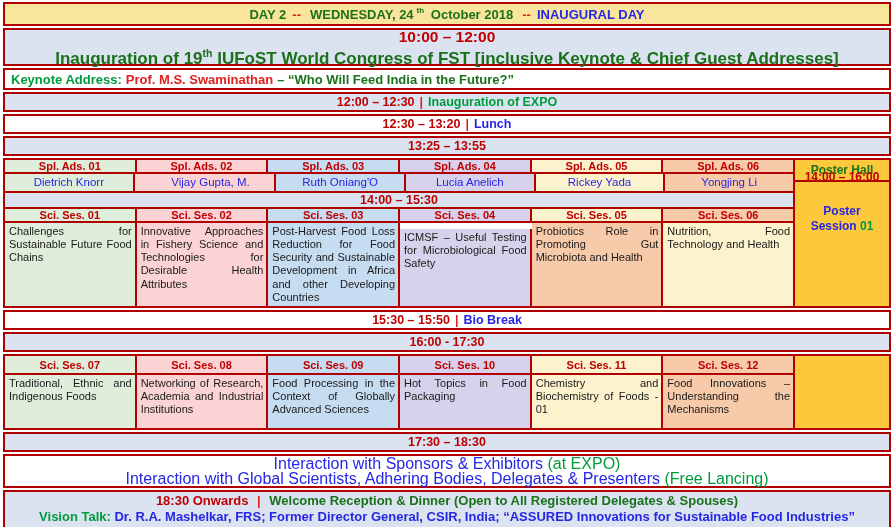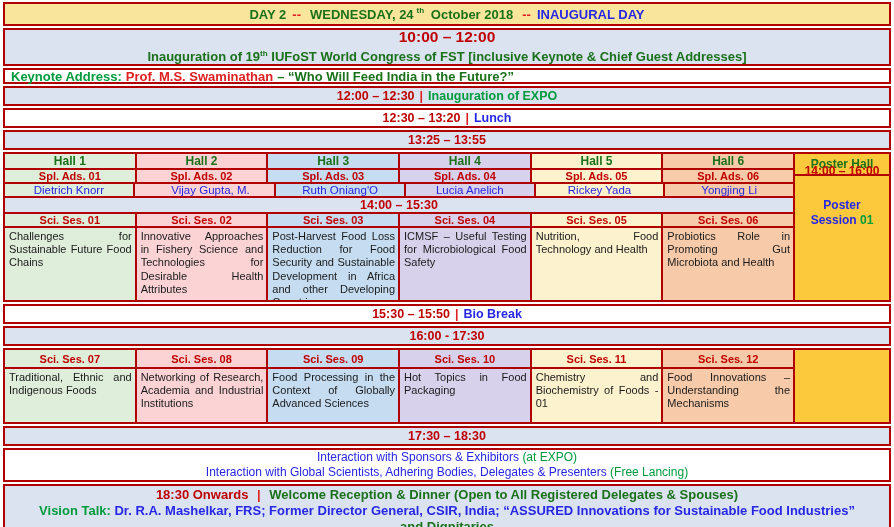--- a/index.html
+++ b/index.html
@@ -14,22 +14,22 @@
   .tm{color:var(--time);font-weight:bold;}
   .rd{color:var(--red);font-weight:bold;}
   .dg{color:var(--dgreen);font-weight:bold;}
   .gn{color:var(--green);font-weight:bold;}
   .bl{color:var(--blue);font-weight:bold;}
   sup{font-size:0.62em;font-weight:bold;}
   .banner{background:var(--banner);font-size:13px;height:24px;}
   .banner span{margin:0 3px;}
   .inaug{background:var(--bgblue);display:flex;flex-direction:column;justify-content:center;text-align:center;height:38px;padding:0 0;}
   .inaug .t1{font-size:15.5px;line-height:17px;}
-  .inaug .t2{font-size:13px;line-height:17px;}
-  .keynote{background:#fff;display:flex;align-items:center;font-size:13px;height:16px;padding-left:6px;}
+  .inaug .t2{font-size:17px;line-height:17px;}
+  .keynote{background:#fff;display:flex;align-items:center;font-size:13px;height:22px;padding-left:6px;}
   .keynote span{margin-right:4px;}
   .timebar{font-size:12.5px;height:20px;}
   .white{background:#fff;}
   .blue-bg{background:var(--bgblue);}
   .pipe{margin:0 5px;}
   
   .grid{display:flex;overflow:hidden;}
   .g1{flex:1;min-height:150px;}
   .halls{flex:1;display:flex;flex-direction:column;border-right:2px solid var(--bd);min-width:0;}
   .cr{display:flex;border-bottom:2px solid var(--bd);}
@@ -45,21 +45,21 @@
   .sesbody-row .cell{display:block;font-weight:normal;color:var(--ink);font-size:11px;line-height:1.2;text-align:justify;text-align-last:left;padding:2px 3px 2px 4px;}
   .poster-col{width:94px;display:flex;flex-direction:column;background:var(--gold);}
   .p-hdr{height:22px;border-bottom:2px solid var(--bd);display:flex;align-items:center;justify-content:center;font-size:12px;background:var(--gold);}
   .p-body{flex:1;display:flex;flex-direction:column;align-items:center;justify-content:flex-start;gap:20px;text-align:center;}
   .p-time{font-size:12px;color:var(--time);font-weight:bold;margin-top:-12px;}
   .p-sess{font-size:12px;line-height:1.25;padding:0 6px;}
   .g2{height:76px;}
   .g2 .seshdr-row{height:19px;}
   .g2 .sesbody-row{flex:1;}
   .poster-col2{width:94px;background:var(--gold);}
-  .inter{background:#fff;display:flex;flex-direction:column;justify-content:center;text-align:center;height:34px;font-size:12px;line-height:15px;}
+  .inter{background:#fff;display:flex;flex-direction:column;justify-content:center;text-align:center;height:34px;font-size:16px;line-height:15px;}
   .inter .main{color:var(--blue);}
   .inter .note{color:var(--green);}
   .bottom{background:var(--bgblue);display:flex;flex-direction:column;justify-content:center;text-align:center;height:54px;font-size:13px;line-height:16px;font-weight:bold;padding:1px 4px;}
 </style>
 </head>
 <body>
 
 <div class="sheet">
 
   <div class="box banner rowc">
@@ -92,28 +92,20 @@
     <span class="rd pipe">|</span>
     <span class="bl">Lunch</span>
   </div>
 
   <div class="box rowc timebar blue-bg">
     <span class="tm">13:25 – 13:55</span>
   </div>
 
   <div class="box grid g1">
     <div class="halls">
-      <div class="cr hdr-row">
-        <div class="cell dg" style="background-color: rgb(223, 238, 218);">Hall 1</div>
-        <div class="cell dg" style="background-color: rgb(251, 211, 212);">Hall 2</div>
-        <div class="cell dg" style="background-color: rgb(198, 220, 241);">Hall 3</div>
-        <div class="cell dg" style="background-color: rgb(216, 209, 235);">Hall 4</div>
-        <div class="cell dg" style="background-color: rgb(252, 242, 206);">Hall 5</div>
-        <div class="cell dg" style="background-color: rgb(247, 202, 169);">Hall 6</div>
-      </div>
       <div class="cr ads-row">
         <div class="cell tm" style="background-color: rgb(223, 238, 218);">Spl. Ads. 01</div>
         <div class="cell tm" style="background-color: rgb(251, 211, 212);">Spl. Ads. 02</div>
         <div class="cell tm" style="background-color: rgb(198, 220, 241);">Spl. Ads. 03</div>
         <div class="cell tm" style="background-color: rgb(216, 209, 235);">Spl. Ads. 04</div>
         <div class="cell tm" style="background-color: rgb(252, 242, 206);">Spl. Ads. 05</div>
         <div class="cell tm" style="background-color: rgb(247, 202, 169);">Spl. Ads. 06</div>
       </div>
       <div class="cr name-row">
         <div class="cell" style="background-color: rgb(223, 238, 218);">Dietrich Knorr</div>
@@ -129,23 +121,23 @@
         <div class="cell tm" style="background-color: rgb(251, 211, 212);">Sci. Ses. 02</div>
         <div class="cell tm" style="background-color: rgb(198, 220, 241);">Sci. Ses. 03</div>
         <div class="cell tm" style="background-color: rgb(216, 209, 235);">Sci. Ses. 04</div>
         <div class="cell tm" style="background-color: rgb(252, 242, 206);">Sci. Ses. 05</div>
         <div class="cell tm" style="background-color: rgb(247, 202, 169);">Sci. Ses. 06</div>
       </div>
       <div class="cr last sesbody-row">
         <div class="cell" style="background-color: rgb(223, 238, 218);">Challenges for Sustainable Future Food Chains</div>
         <div class="cell" style="background-color: rgb(251, 211, 212);">Innovative Approaches in Fishery Science and Technologies for Desirable Health Attributes</div>
         <div class="cell" style="background-color: rgb(198, 220, 241);">Post-Harvest Food Loss Reduction for Food Security and Sustainable Development in Africa and other Developing Countries</div>
-        <div class="cell" style="background-color: rgb(216, 209, 235);">ICMSF – Useful Testing for Microbiological Food Safety</div>
+        <div class="cell" style="background-color: rgb(216, 209, 235); margin-top: 6px;">ICMSF – Useful Testing for Microbiological Food Safety</div>
+        <div class="cell" style="background-color: rgb(247, 202, 169);">Probiotics Role in Promoting Gut Microbiota and Health</div>
         <div class="cell" style="background-color: rgb(252, 242, 206);">Nutrition, Food Technology and Health</div>
-        <div class="cell" style="background-color: rgb(247, 202, 169);">Probiotics Role in Promoting Gut Microbiota and Health</div>
       </div>
     </div>
     <div class="poster-col">
       <div class="p-hdr dg">Poster Hall</div>
       <div class="p-body">
         <div class="p-time">14:00 – 16:00</div>
         <div class="p-sess"><span class="bl">Poster Session</span> <span class="gn">01</span></div>
       </div>
     </div>
   </div>

